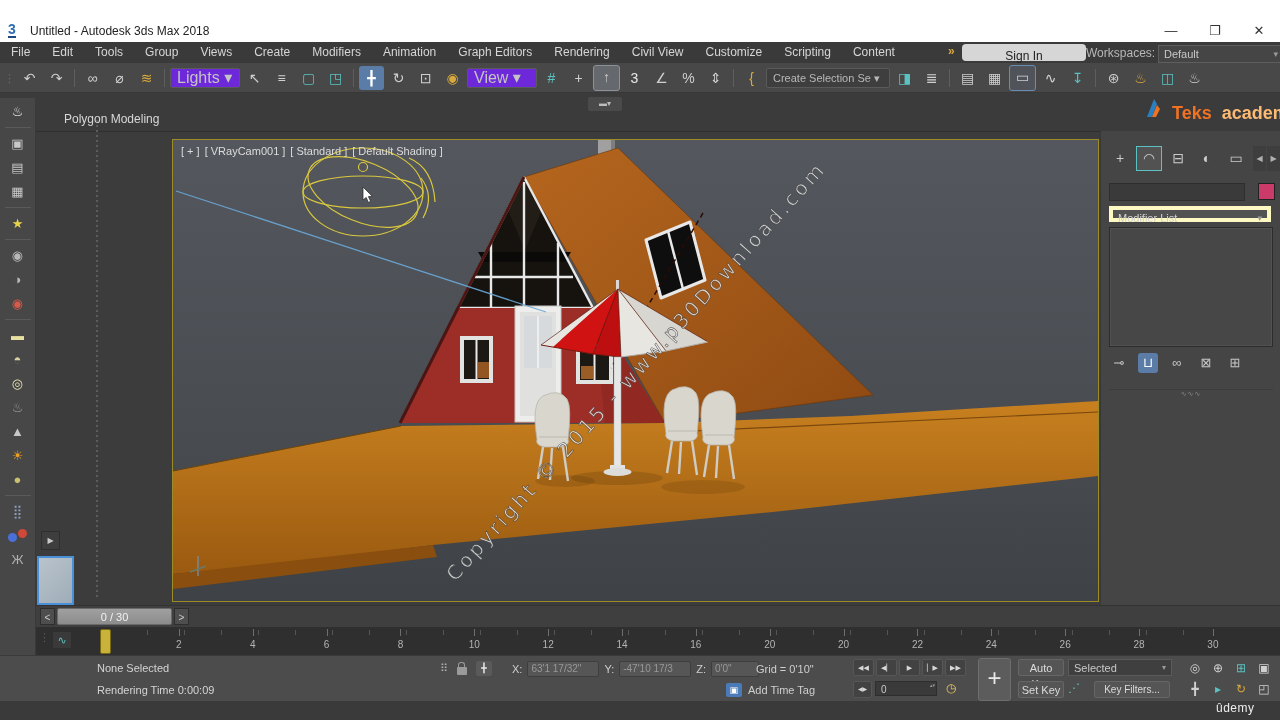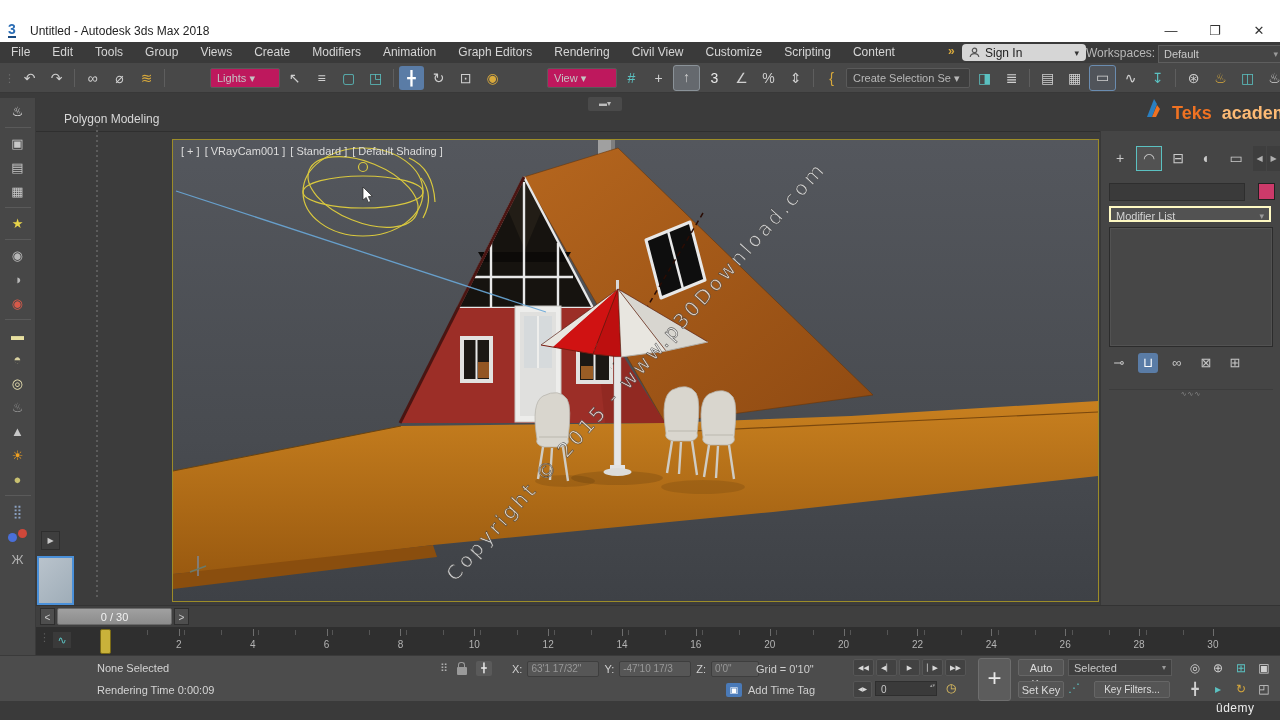--- a/index.html
+++ b/index.html
@@ -9,33 +9,33 @@
   
   .titlebar{left:0;top:0;width:1280px;height:42px;background:#ffffff;color:#1a1a1a;}
   .appicon{left:8px;top:23px;font-weight:bold;color:#2a6db5;font-size:14px;border-bottom:2px solid #1a4a80;line-height:13px;}
   .wtitle{left:30px;top:24px;font-size:12px;color:#222;}
   .winbtn{top:22px;width:30px;height:18px;text-align:center;line-height:18px;color:#333;font-size:13px;}
 
   
   .menubar{left:0;top:42px;width:1280px;height:21px;background:#3a3a3a;border-bottom:1px solid #2d2d2d;display:flex;align-items:center;}
   .mi{padding:0 11px;line-height:21px;color:#d6d6d6;font-size:12px;white-space:nowrap;}
   .moverflow{color:#d8a93c;font-weight:bold;padding:0 4px;}
-  .signin{left:962px;top:44px;width:110px;height:17px;background:#d6d6d6;border-radius:4px;color:#222;display:flex;align-items:center;gap:5px;padding:0 7px;font-size:12px;}
+  .signin{left:962px;top:44px;width:110px;height:17px;background:#d6d6d6;border-radius:4px;color:#222;display:flex;align-items:center;gap:5px;padding:0 7px;font-size:12px;flex-direction:column;}
   .signin .caret{margin-left:auto;color:#333;font-size:9px;}
   .wslabel{left:1086px;top:46px;color:#b8b8b8;font-size:12px;}
   .wsdrop{left:1158px;top:45px;width:114px;height:16px;background:#454545;border:1px solid #5e5e5e;color:#c8c8c8;font-size:11px;line-height:16px;padding:0 5px;}
   .wsdrop .caret{float:right;font-size:9px;color:#9a9a9a;}
 
   
   .toolbar{left:0;top:63px;width:1280px;height:30px;background:#484848;border-bottom:1px solid #383838;display:flex;align-items:center;padding-left:4px;gap:2px;white-space:nowrap;overflow:hidden;box-sizing:border-box;}
   .tb{min-width:25px;height:24px;line-height:24px;text-align:center;color:#cfcfcf;font-size:14px;border-radius:3px;flex:none;}
   .tb.active{background:#5a7ca6;color:#fff;}
   .tb.pressed{background:#65696e;border:1px solid #8a9298;line-height:22px;}
   .tb.outlined{border:1px solid #6a8cb0;background:#50545a;line-height:22px;}
-  .tb.drop{background:#be185d;border:1px solid #5a5a5a;font-size:11px;height:18px;line-height:18px;padding:0 6px;color:#c4c4c4;min-width:56px;text-align:left;border-radius:2px;margin-left:40px;}
+  .tb.drop{background:#6d28d9;border:1px solid #5a5a5a;font-size:16px;height:18px;line-height:18px;padding:0 6px;color:#c4c4c4;min-width:56px;text-align:left;border-radius:2px;}
   .tb.dropw{background:#3e3e3e;border:1px solid #5a5a5a;font-size:11px;height:18px;line-height:18px;padding:0 6px;color:#b8b8b8;min-width:110px;text-align:left;border-radius:2px;}
   .tb.sep{min-width:1px;width:1px;height:18px;background:#5e5e5e;margin:0 3px;border-radius:0;}
   .tb.grip{min-width:7px;color:#6e6e6e;font-size:11px;}
 
   
   .ribbon{left:0;top:93px;width:1280px;height:38px;background:#3b3b3b;border-bottom:1px solid #2f2f2f;}
   .rteapot{left:8px;top:3px;font-size:16px;color:#e0e0e0;}
   .rtabs{left:58px;top:2px;display:flex;}
   .rtab{padding:2px 14px;font-size:12px;color:#8f8f8f;}
   .rtab.active{background:#535353;color:#e6e6e6;border-radius:2px 2px 0 0;}
@@ -63,21 +63,21 @@
   .vplabel span{white-space:nowrap;}
 
   
   .cpanel{left:1100px;top:131px;width:180px;height:474px;background:#454545;border-left:1px solid #383838;}
   .ptabs{left:6px;top:15px;display:flex;gap:3px;}
   .pt{width:26px;height:25px;line-height:25px;text-align:center;color:#cacaca;font-size:14px;}
   .pt.active{background:#525252;border:1px solid #5bc1c1;line-height:23px;box-sizing:border-box;}
   .pscroll{top:15px;width:13px;height:25px;background:#3e3e3e;color:#b0b0b0;font-size:8px;text-align:center;line-height:25px;}
   .namefield{left:8px;top:52px;width:134px;height:16px;background:#3a3a3a;border:1px solid #2e2e2e;}
   .cswatch{left:157px;top:52px;width:15px;height:15px;background:#cc3a6a;border:1px solid #222;}
-  .modlist{left:8px;top:75px;width:162px;height:16px;background:#525252;border:2px solid #fef9c3;color:#d2d2d2;font-size:11px;line-height:16px;padding:0 5px;box-sizing:border-box;}
+  .modlist{left:8px;top:75px;width:162px;height:16px;background:#525252;border:4px solid #fef9c3;color:#d2d2d2;font-size:11px;line-height:16px;padding:0 5px;box-sizing:border-box;}
   .modlist .caret{float:right;font-size:9px;color:#9a9a9a;}
   .stack{left:8px;top:96px;width:162px;height:118px;background:#474747;border:1px solid #2c2c2c;box-shadow:inset 0 0 0 1px #525252;}
   .ptools{left:8px;top:222px;width:164px;display:flex;align-items:center;gap:9px;}
   .pmt{color:#c6c6c6;font-size:13px;width:20px;height:20px;line-height:20px;text-align:center;}
   .pmt.active{background:#5a7ca6;border-radius:3px;color:#fff;}
   .rollsep{left:8px;top:258px;width:164px;text-align:center;color:#8a8a8a;font-size:7px;letter-spacing:1px;border-top:1px solid #3c3c3c;}
 
   
   .logo{left:1146px;top:97px;display:flex;align-items:baseline;gap:10px;z-index:4;}
   .logo .w1{color:#f07222;font-weight:bold;font-size:18px;}

